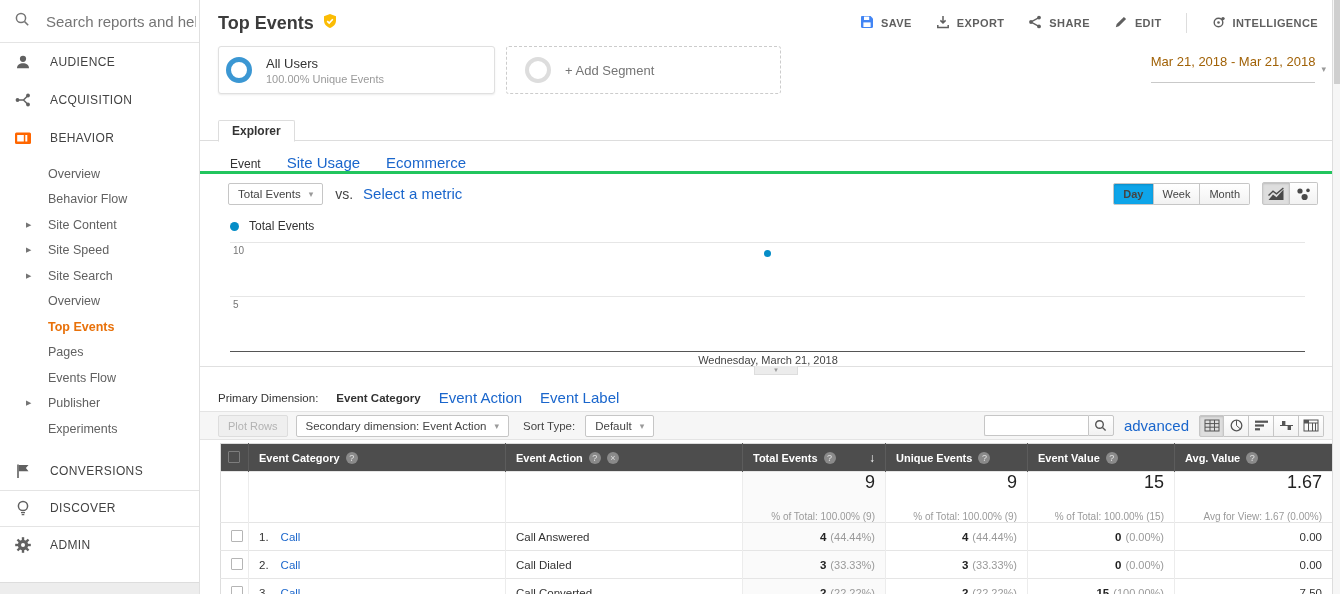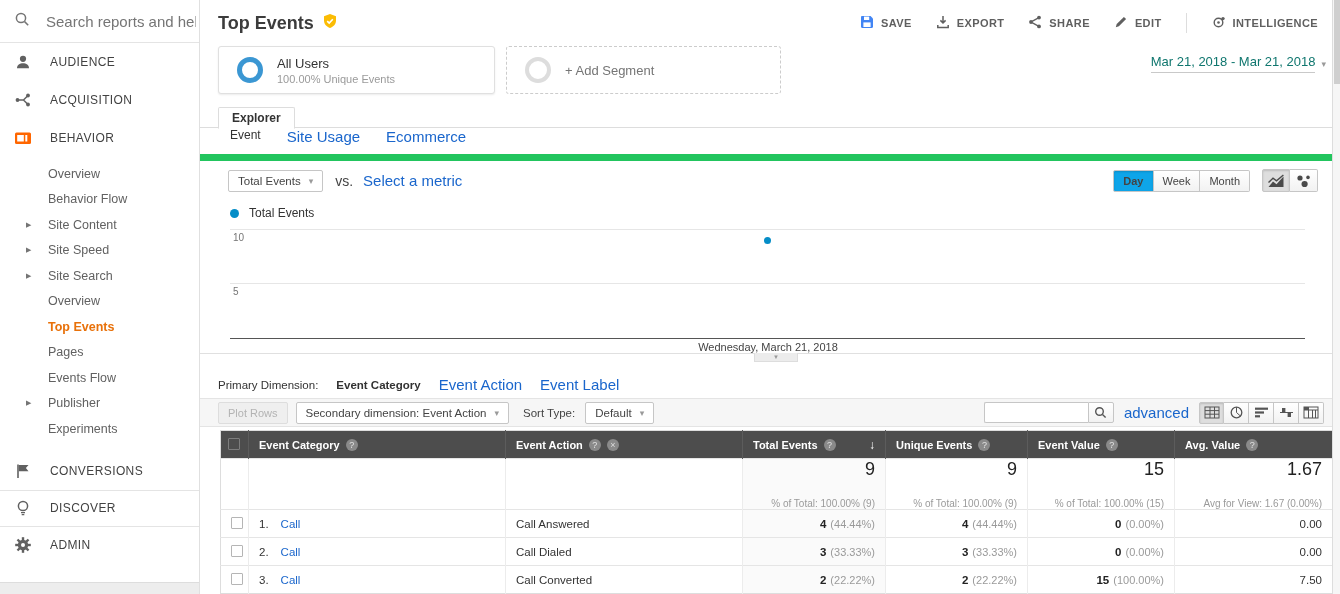--- a/index.html
+++ b/index.html
@@ -34,42 +34,42 @@
   .topbar { height:46px; display:flex; align-items:center; padding:0 14px 0 18px; }
   .page-title { font-size:18px; font-weight:bold; color:#3c3c3c; margin-right:8px; }
   .actions { margin-left:auto; display:flex; align-items:center; gap:24px; }
   .action-btn { display:flex; align-items:center; gap:7px; font-size:11px; font-weight:bold;
     color:#5f5f5f; letter-spacing:.4px; cursor:pointer; }
   .action-sep { width:1px; height:20px; background:#ddd; }
 
   .segments-area { position:relative; height:62px; padding-left:18px; display:flex; gap:11px; }
   .segment-card { width:277px; height:48px; background:#fff; border:1px solid #e0e0e0;
     border-radius:3px; box-shadow:0 1px 2px rgba(0,0,0,.08); display:flex; align-items:center;
-    gap:14px; padding-left:18px; cursor:pointer; }
+    gap:14px; padding-left:7px; cursor:pointer; }
   .ring { width:26px; height:26px; border-radius:50%; border:5px solid #3b97d3; }
   .ring.gray { border:4px solid #ddd; }
   .seg-title { font-size:13px; color:#333; }
   .seg-sub { font-size:11px; color:#9a9a9a; margin-top:2px; }
   .segment-add { width:275px; height:48px; border:1px dashed #ccc; border-radius:3px;
     display:flex; align-items:center; gap:14px; padding-left:18px; color:#757575;
     font-size:13px; cursor:pointer; }
   .date-range { position:absolute; right:6px; top:8px; display:flex; align-items:center; gap:6px;
     cursor:pointer; }
-  .date-text { font-size:13px; color:#0f766e; border-bottom:1px solid #c9c9c9; padding-bottom:3px; }
+  .date-text { font-size:13px; color:#a16207; border-bottom:1px solid #c9c9c9; padding-bottom:13px; }
   .caret { font-size:9px; color:#9a9a9a; }
 
-  .explorer-row { position:relative; height:20px; }
+  .explorer-row { position:relative; height:20px; margin-top:13px; }
   .explorer-line { position:absolute; left:0; right:0; bottom:0; border-bottom:1px solid #ddd; }
   .explorer-tab { position:absolute; left:18px; bottom:-1px; height:22px; background:#fff;
     border:1px solid #ddd; border-bottom:1px solid #fff; border-radius:2px 2px 0 0;
     padding:0 13px; display:flex; align-items:center; font-size:12px; font-weight:bold;
     color:#333; cursor:pointer; }
 
-  .subtabs { height:33px; display:flex; align-items:flex-start; gap:26px; padding-left:30px;
-    font-size:12px; border-bottom:7px solid #22c55e; }
+  .subtabs { height:33px; display:flex; align-items:flex-end; gap:26px; padding-left:30px;
+    font-size:12px; border-bottom:3px solid #22c55e; }
   .subtab { color:#333; cursor:pointer; }
   .subtab.link { color:#1a66cc; }
 
   .metric-row { height:39px; display:flex; align-items:center; padding:0 14px 0 28px; }
   .dd-btn { display:inline-flex; align-items:center; gap:8px; border:1px solid #c6c6c6;
     border-radius:2px; background:#fff; padding:4px 9px; font-size:11.5px; color:#444; cursor:pointer; }
   .vs { margin:0 10px 0 12px; font-size:14px; color:#444; }
   .link { color:#1a66cc; font-size:15px; cursor:pointer; text-decoration:none; }
   .right-controls { margin-left:auto; display:flex; align-items:center; gap:12px; }
   .seg-ctrl { display:flex; }

